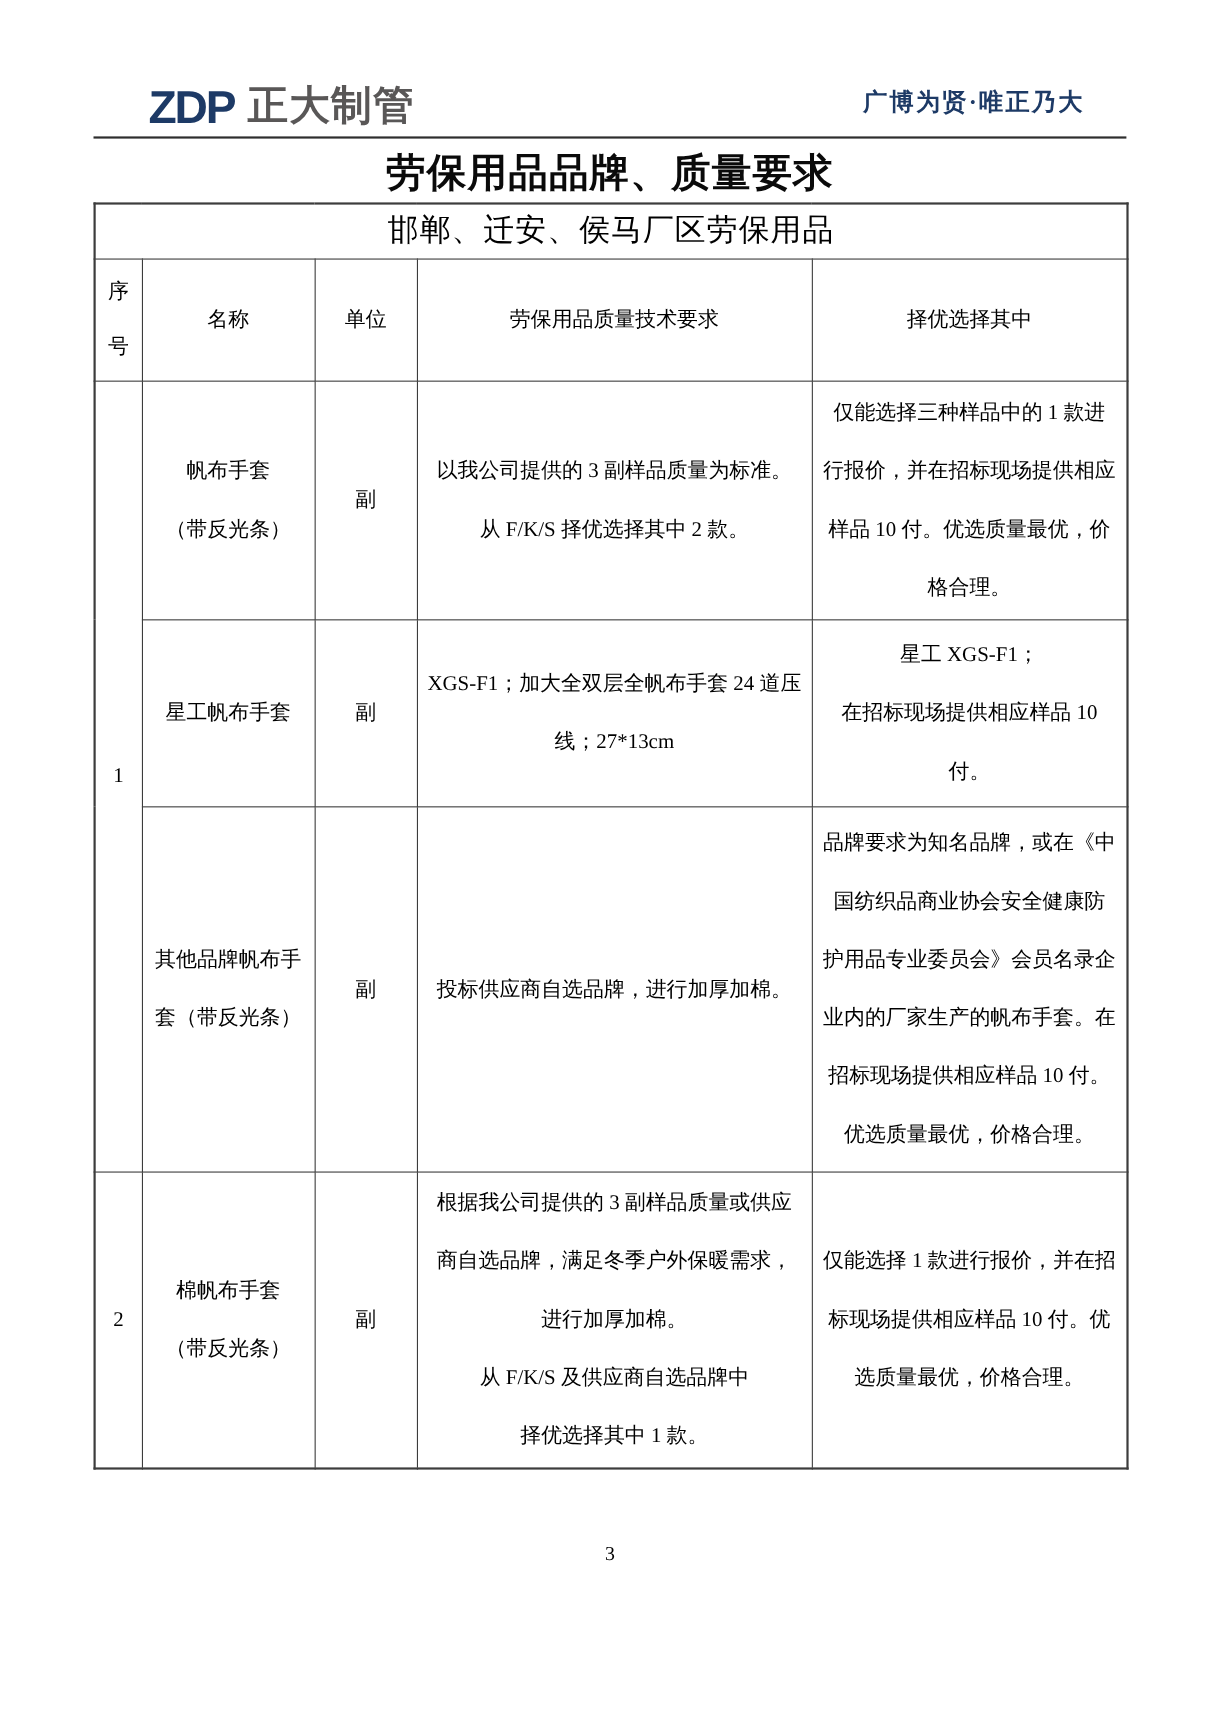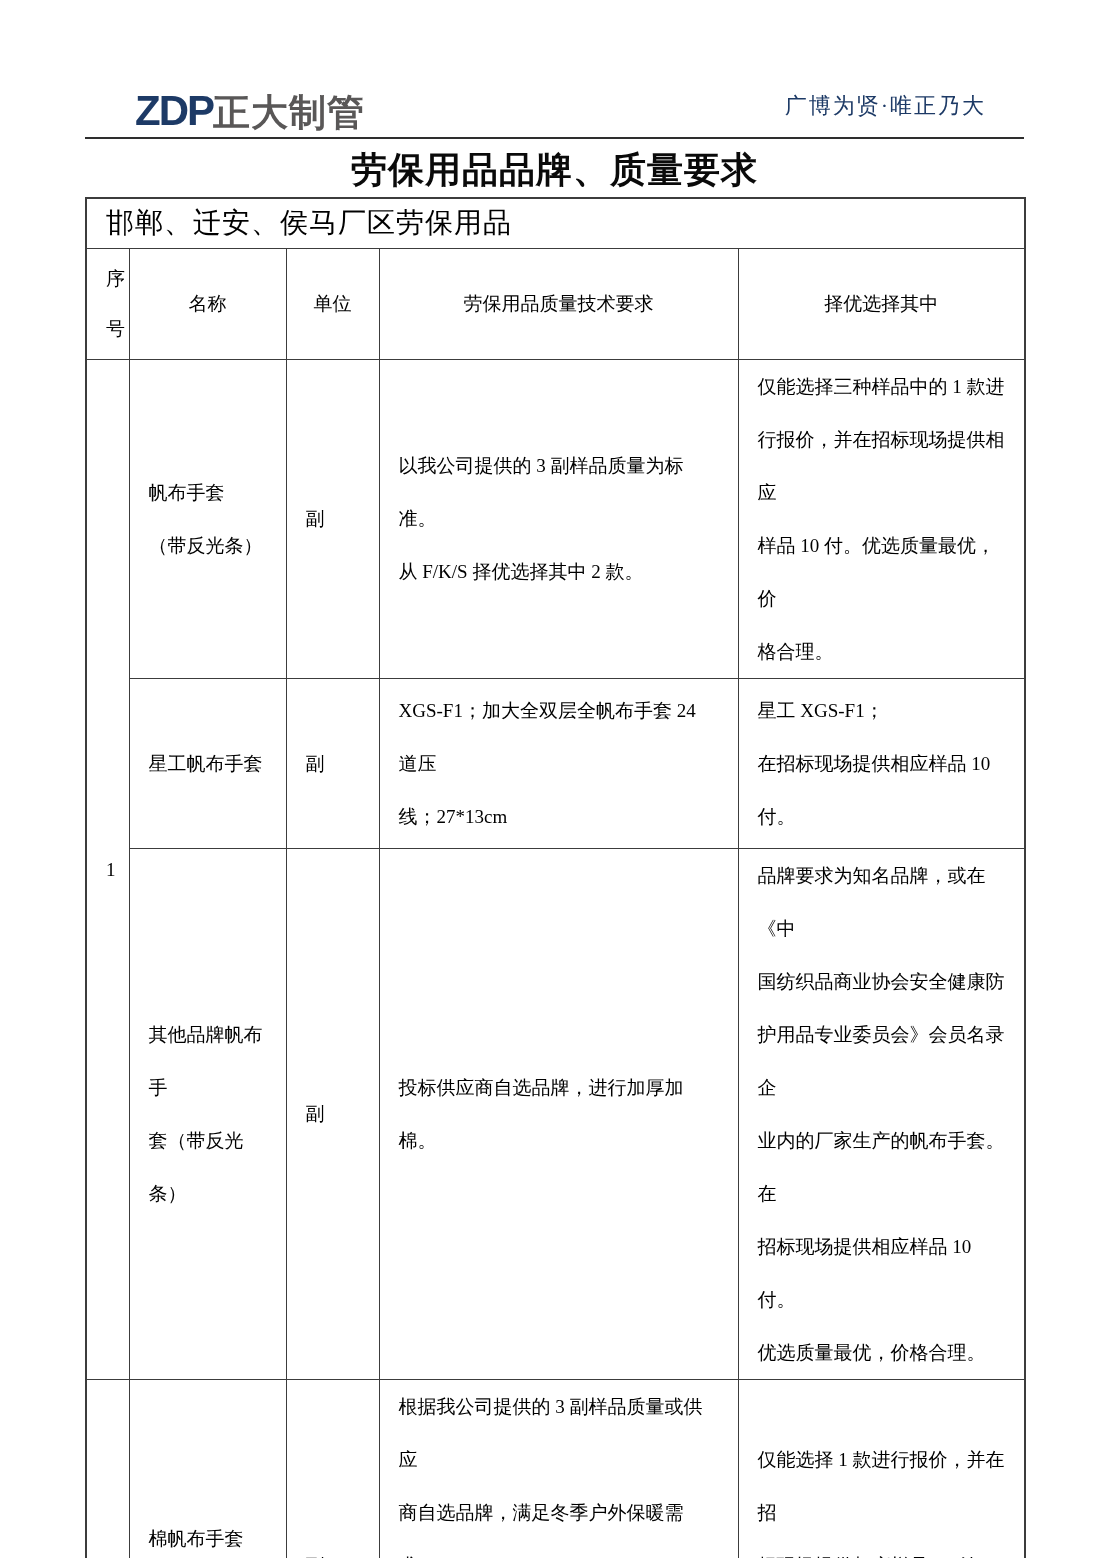--- a/index.html
+++ b/index.html
@@ -17,52 +17,52 @@
   }
   .content{
     width:939px;margin-left:85px;padding-top:76px;
   }
   
   .masthead{
     display:flex;justify-content:space-between;align-items:flex-end;
     padding:0 38px 4px 50px;
     border-bottom:2px solid #2e2e2e;
   }
-  .logo{display:flex;align-items:flex-end;margin-top:13px;}
+  .logo{display:flex;align-items:flex-start;gap:12px;}
   .logo-zdp{
     font-family:"Liberation Sans","DejaVu Sans",sans-serif;
     font-weight:bold;font-size:42px;line-height:44px;
     color:var(--brand-navy);letter-spacing:-2px;
   }
   .logo-company{
     font-family:"Liberation Sans","DejaVu Sans",sans-serif;
     font-weight:bold;font-size:37px;line-height:40px;
     color:var(--brand-gray);letter-spacing:1px;
   }
   .slogan{
-    font-size:22px;font-weight:normal;color:var(--brand-navy);
+    font-size:22px;font-weight:bold;color:var(--brand-navy);
     letter-spacing:2px;padding-bottom:12px;white-space:nowrap;
   }
   
   .page-title{
     margin:4px 0 0 0;text-align:center;
     font-size:36px;line-height:54px;font-weight:bold;
     letter-spacing:1px;color:#0a0a0a;
   }
   
   table.doc{
     border-collapse:collapse;table-layout:fixed;
     width:939px;border:2px solid var(--border);
   }
   table.doc th, table.doc td{
     border:1px solid var(--border);
-    vertical-align:middle;
+    text-align:center;vertical-align:middle;
     white-space:pre-line;
     font-weight:normal;
-    padding:0 19px;
+    padding:0 8px;
     font-size:19px;
     overflow:hidden;
   }
   tr.banner-row td{
     font-size:28px;letter-spacing:1px;height:50px;line-height:30px;
   }
   tr.head-row th{height:111px;line-height:26px;}
   tr.head-row th.col-index{line-height:50px;}
   td.cell{line-height:53px;margin-left:36px;}
   td.col-tech{padding:0 4px;font-size:18px;}

